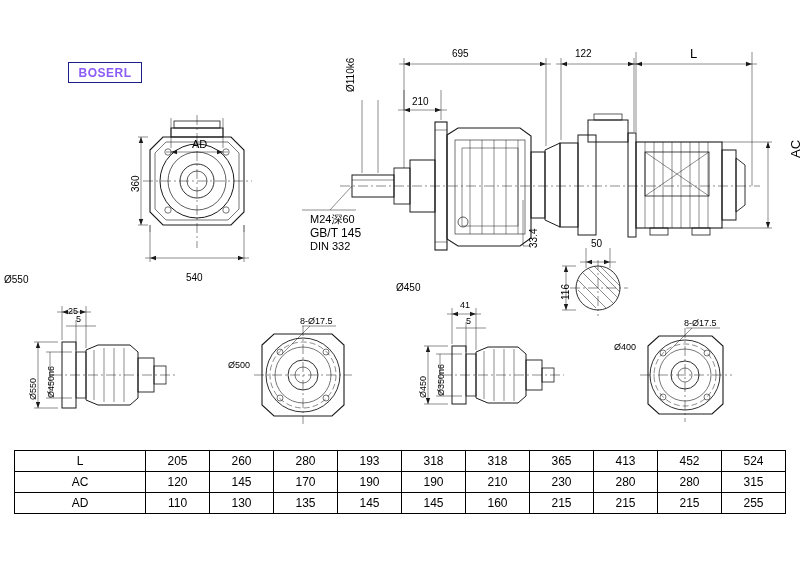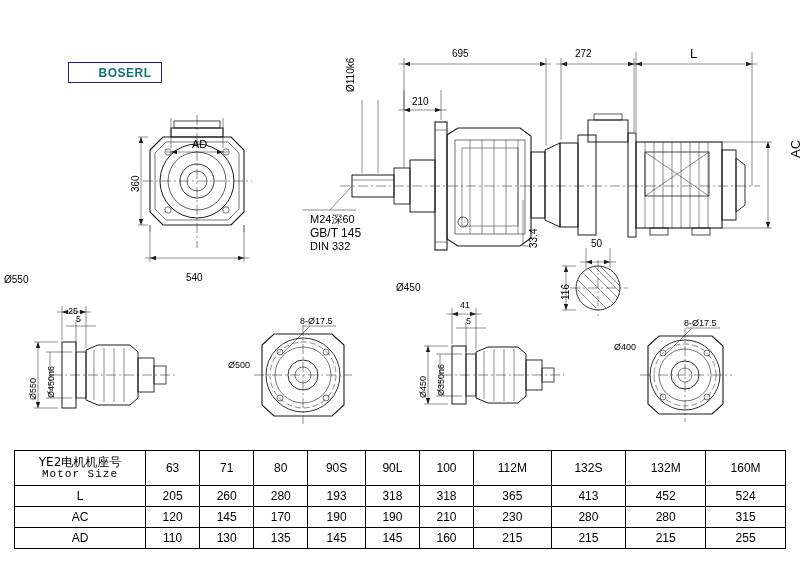--- a/index.html
+++ b/index.html
@@ -14,25 +14,24 @@
   #sheet{position:absolute;left:0;top:0;width:800px;height:572px;}
   .title{
     position:absolute;left:14px;top:6px;
     font-size:21px;font-weight:bold;letter-spacing:0px;
     font-family:"DejaVu Sans","Liberation Sans",sans-serif;
   }
   .logo{
     position:absolute;left:68px;top:62px;
     width:72px;height:19px;
     border:1px solid #1b1f8a;
-    color:#0f766e;
+    color:#8b5cf6;
     font-size:12px;font-weight:bold;
     display:flex;align-items:center;justify-content:center;
     letter-spacing:0.5px;
-    padding-left:20px;
   }
   svg{position:absolute;left:0;top:0;}
   .lbl{
     position:absolute;
     font-size:10px;
     font-family:"Liberation Sans",sans-serif;
     white-space:nowrap;
     color:#000;
   }
   .lbl.sm{font-size:9px;}
@@ -366,21 +365,21 @@
       </g>
       <g stroke-width="0.5">
         <line x1="665" y1="355" x2="692" y2="328"></line>
         <line x1="686" y1="328" x2="720" y2="328"></line>
       </g>
     </g>
   </svg>
 
   <div class="lbl" style="left:452px;top:48px;">695</div>
   <div class="lbl" style="left:412px;top:96px;">210</div>
-  <div class="lbl" style="left:575px;top:48px;">272</div>
+  <div class="lbl" style="left:575px;top:48px;">122</div>
   <div class="lbl" style="left:690px;top:46px;font-size:13px;">L</div>
   <div class="lbl rot" style="left:345px;top:92px;transform:rotate(-90deg);transform-origin:0 0;">Ø110k6</div>
   <div class="lbl rot" style="left:788px;top:158px;transform:rotate(-90deg);transform-origin:0 0;font-size:13px;">AC</div>
   <div class="lbl rot" style="left:528px;top:248px;transform:rotate(-90deg);transform-origin:0 0;">33.4</div>
   <div class="lbl" style="left:192px;top:138px;font-size:11px;">AD</div>
   <div class="lbl rot" style="left:130px;top:192px;transform:rotate(-90deg);transform-origin:0 0;">360</div>
   <div class="lbl" style="left:186px;top:272px;">540</div>
   <div class="lbl" style="left:4px;top:274px;">Ø550</div>
   <div class="lbl" style="left:396px;top:282px;">Ø450</div>
   <div class="lbl" style="left:591px;top:238px;">50</div>
@@ -399,36 +398,20 @@
 
   <div class="lbl sm" style="left:460px;top:300px;">41</div>
   <div class="lbl sm" style="left:466px;top:316px;">5</div>
   <div class="lbl sm rot" style="left:418px;top:398px;transform:rotate(-90deg);transform-origin:0 0;">Ø450</div>
   <div class="lbl sm rot" style="left:436px;top:396px;transform:rotate(-90deg);transform-origin:0 0;">Ø350n6</div>
   <div class="lbl sm" style="left:684px;top:318px;">8-Ø17.5</div>
   <div class="lbl sm" style="left:614px;top:342px;">Ø400</div>
 
   <table class="tbl">
     <tbody>
-      <tr>
-        <td class="first hdrcell" style="height:34px;">
-          <div class="hdr-cn">YE2电机机座号</div>
-          <div class="hdr-en">Motor Size</div>
-        </td>
-        <td>63</td>
-        <td>71</td>
-        <td>80</td>
-        <td>90S</td>
-        <td>90L</td>
-        <td>100</td>
-        <td>112M</td>
-        <td>132S</td>
-        <td>132M</td>
-        <td>160M</td>
-      </tr>
       <tr>
         <td class="first">L</td>
         <td>205</td>
         <td>260</td>
         <td>280</td>
         <td>193</td>
         <td>318</td>
         <td>318</td>
         <td>365</td>
         <td>413</td>

